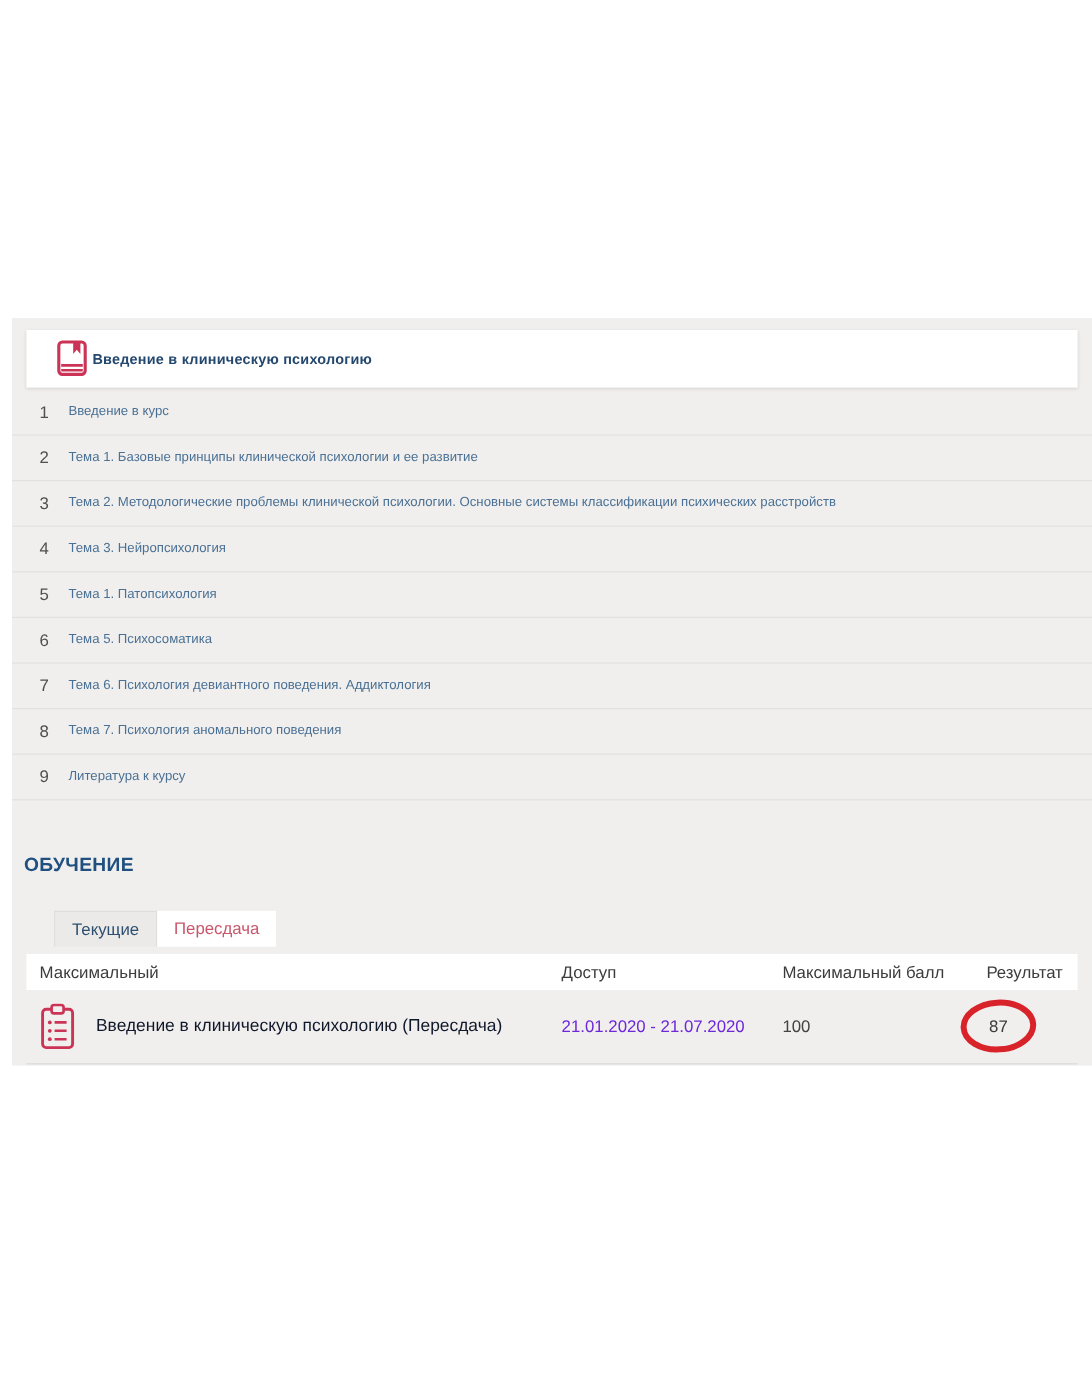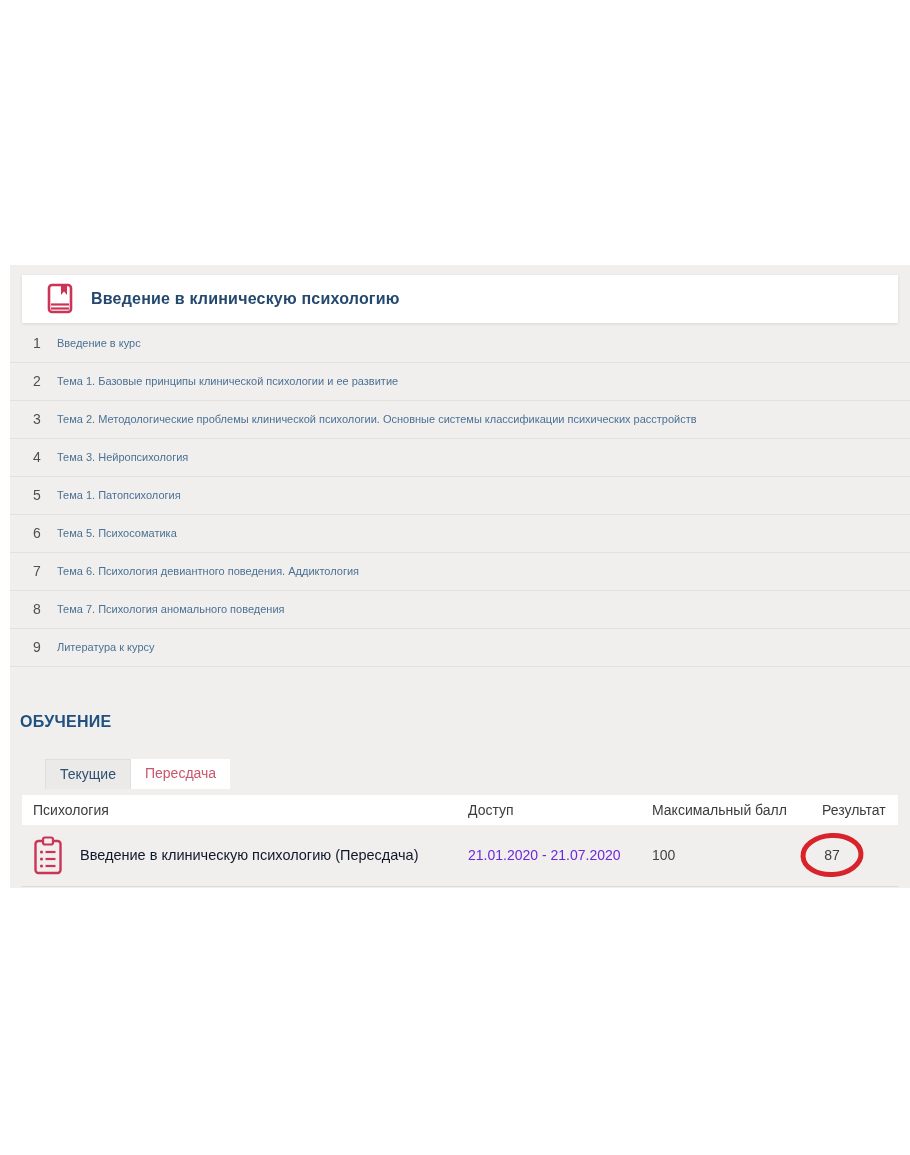--- a/index.html
+++ b/index.html
@@ -18,22 +18,22 @@
   
   .course-card{
     position:absolute;left:12px;top:10px;
     width:876px;height:48px;
     background:#ffffff;
     box-shadow:0 1px 3px rgba(0,0,0,0.10);
     display:flex;align-items:center;
   }
   .course-card .book{width:34px;height:34px;margin-left:21px;flex:0 0 auto;}
   .course-card .card-title{
-    margin-left:14px;
-    color:#24486e;font-size:16px;font-weight:700;
+    margin-left:0;
+    color:#24486e;font-size:12px;font-weight:700;
     letter-spacing:0.2px;
   }
   
   .course-list{position:absolute;left:0;top:60px;width:900px;}
   .course-row{
     display:flex;align-items:flex-start;
     padding:9px 0;
     border-bottom:1px solid #e3e1df;
   }
   .course-row .num{
@@ -144,21 +144,21 @@
   </div>
 
   <h2 class="training-heading">ОБУЧЕНИЕ</h2>
 
   <div class="tabs">
     <div class="tab tab-current">Текущие</div>
     <div class="tab tab-retake">Пересдача</div>
   </div>
 
   <div class="table-head">
-    <span class="th-event">Психология</span>
+    <span class="th-event">Максимальный</span>
     <span class="th-access">Доступ</span>
     <span class="th-max">Максимальный балл</span>
     <span class="th-result">Результат</span>
   </div>
 
   <div class="table-row">
     <svg class="clipboard" viewBox="0 0 30 40">
       <rect x="2.5" y="5" width="25" height="32" rx="3" fill="none" stroke="#cb3456" stroke-width="2.4"></rect>
       <rect x="10" y="1.5" width="10" height="7" rx="2" fill="#f1efed" stroke="#cb3456" stroke-width="2.2"></rect>
       <circle cx="8.5" cy="16" r="1.6" fill="#cb3456"></circle>

